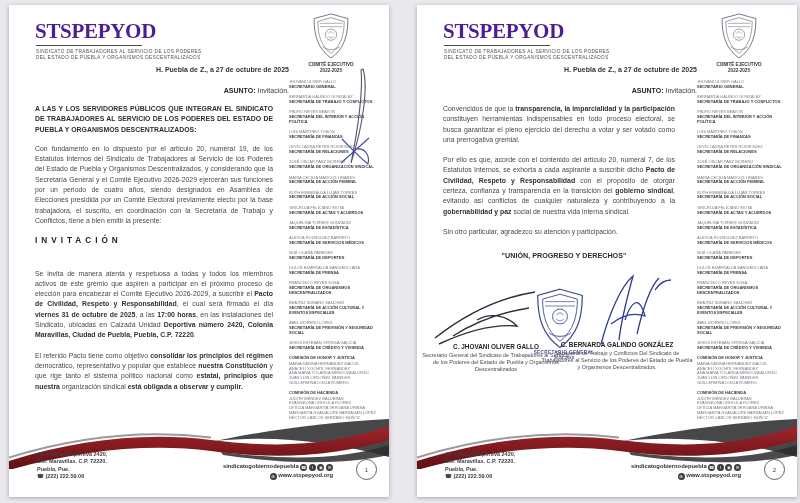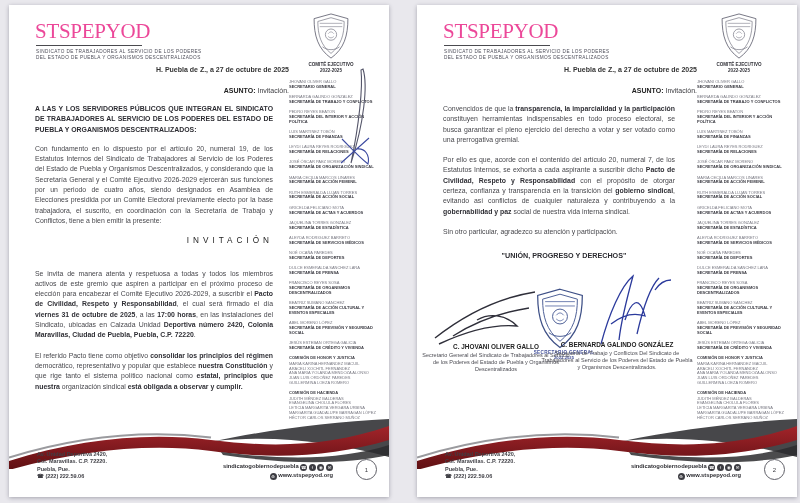--- a/index.html
+++ b/index.html
@@ -13,22 +13,22 @@
   .page{
     position:absolute;top:5px;width:380px;height:492px;
     background:#fff;box-shadow:0 1px 4px rgba(40,40,60,.35);
   }
   .page1{left:9px;}
   .page2{left:417px;}
 
   
   .logo{
     position:absolute;left:26px;top:14px;
-    font-family:"Liberation Serif", serif;font-weight:400;
-    font-size:21px;letter-spacing:-0.3px;color:#ec4899;
+    font-family:"Liberation Serif", serif;font-weight:700;
+    font-size:21px;letter-spacing:-0.3px;color:#4c1d95;
   }
   .logo-rule{position:absolute;left:27px;top:40px;width:106px;height:1px;background:#4a4a4f;}
   .subtitle{
     position:absolute;left:27px;top:44px;width:210px;
     font-size:4.7px;line-height:6px;letter-spacing:.4px;color:#4c4c58;
   }
   .dateline{
     position:absolute;right:100px;top:61px;
     font-size:7px;font-weight:bold;color:#333;
   }
@@ -39,21 +39,21 @@
   .body{
     position:absolute;left:26px;width:238px;
     font-size:6.9px;line-height:10.3px;text-align:justify;color:#47474c;
   }
   .page1 .body{top:99px;}
   .page2 .body{top:99px;width:232px;}
   .recipient{font-weight:bold;color:#2c2c32;margin:0 0 9px 0;}
   .p{margin:0 0 10px 0;}
   .p b, .rich b{font-weight:bold;color:#303036;}
   .inv-heading{
-    text-align:right;font-weight:normal;font-size:8.2px;letter-spacing:4px;
+    text-align:left;font-weight:bold;font-size:8.2px;letter-spacing:4px;
     color:#222;margin:4px 0 22px 0;
   }
 
   
   .sidebar{position:absolute;left:270px;top:8px;width:104px;}
   .sb-shield{display:block;margin:0 auto;}
   .sb-committee{text-align:center;font-size:4.6px;font-weight:bold;color:#33333a;line-height:5.6px;margin-top:2px;}
   .sb-list{margin-top:7px;padding-left:10px;}
   .sb-entry{margin-bottom:5.5px;}
   .sb-name{font-size:4px;line-height:4.8px;color:#787882;}

